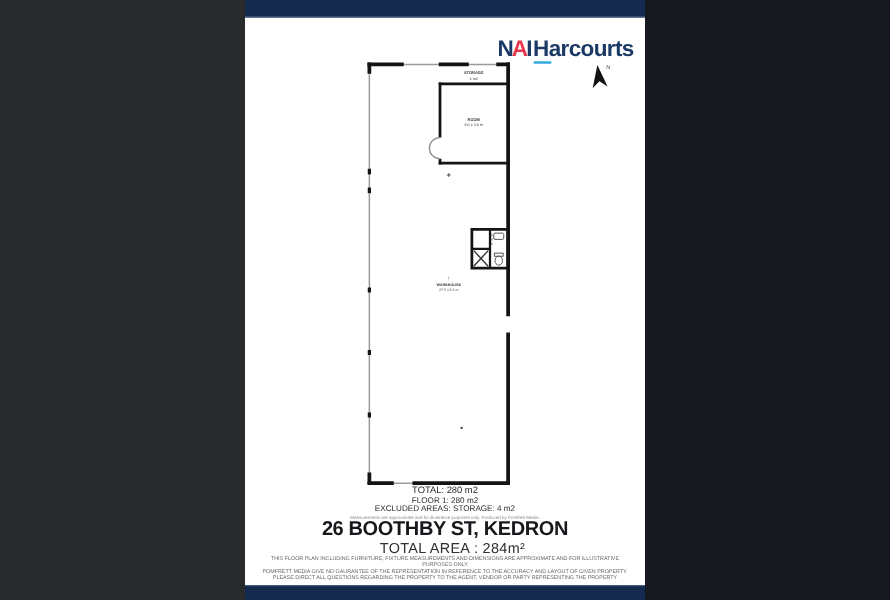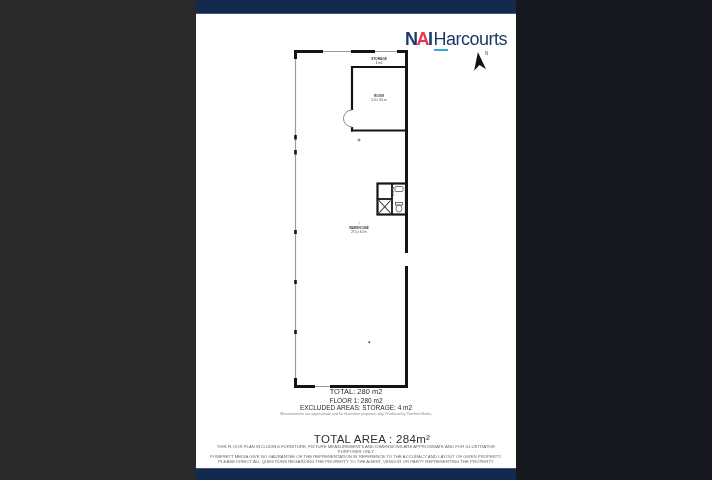--- a/index.html
+++ b/index.html
@@ -9,40 +9,40 @@
   .band-right{position:absolute;left:516px;top:0;width:196px;height:480px;background:#15181e;}
   .sheet{position:absolute;left:196px;top:0;width:320px;height:480px;background:#ffffff;}
   .navy-top{position:absolute;left:0;top:0;width:320px;height:13px;background:#132a4e;border-bottom:1px solid #44587a;}
   .navy-bottom{position:absolute;left:0;top:468px;width:320px;height:12px;background:#132a4e;border-top:1px solid #44587a;}
 
   
   .logo{position:absolute;top:26px;right:9px;height:22px;display:flex;align-items:flex-end;}
   .logo .nai{font-weight:900;font-size:18px;letter-spacing:-1.5px;line-height:18px;}
   .logo .n,.logo .i{color:#1c3a66;}
   .logo .a{color:#e8374a;}
-  .logo .harcourts{font-weight:400;font-size:18px;line-height:18px;color:#1c3a66;margin-left:2px;letter-spacing:-0.5px;position:relative;}
+  .logo .harcourts{font-weight:700;font-size:18px;line-height:18px;color:#1c3a66;margin-left:2px;letter-spacing:-0.5px;position:relative;}
   .logo .underline{position:absolute;left:1px;bottom:-3px;width:14px;height:2.5px;background:#35aadf;}
 
   
   .compass{position:absolute;left:272px;top:48px;width:24px;height:26px;}
 
   
   .plan{position:absolute;left:95px;top:45px;width:130px;height:350px;}
   .plan text{font-family:"Liberation Sans",sans-serif;fill:#3a3a3a;}
 
   
   .summary{position:absolute;left:0;top:388px;width:320px;text-align:center;color:#2a2a2a;}
   .summary .l1{font-size:7.5px;font-weight:400;line-height:8.5px;}
   .summary .l2,.summary .l3{font-size:6.5px;line-height:7.5px;}
   .summary .fine{font-size:3.6px;line-height:5px;color:#8a8a8a;}
 
   
   .addr-title{position:absolute;left:0;top:415px;width:320px;text-align:center;
       font-size:16px;font-weight:700;letter-spacing:-0.3px;color:#17181c;}
-  .addr-area{position:absolute;left:16px;top:433px;width:320px;text-align:center;
+  .addr-area{position:absolute;left:6px;top:433px;width:320px;text-align:center;
       font-size:11.5px;font-weight:500;letter-spacing:0.3px;color:#2e2f33;}
   .disclaimer{position:absolute;left:12px;top:444px;width:296px;text-align:center;
       font-size:4.3px;line-height:5px;color:#66676b;font-weight:500;}
 </style>
 </head>
 <body>
 
 <div class="band-left"></div>
 <div class="band-right"></div>
 
@@ -147,20 +147,21 @@
     <rect x="77.5" y="296.5" width="1.6" height="1.6" fill="#333"></rect>
   </svg>
 
   <div class="summary">
     <div class="l1">TOTAL: 280 m2</div>
     <div class="l2">FLOOR 1: 280 m2</div>
     <div class="l3">EXCLUDED AREAS: STORAGE: 4 m2</div>
     <div class="fine">Measurements are approximate and for illustrative purposes only. Produced by Pomfrett Media.</div>
   </div>
 
+  <div class="addr-title">26 BOOTHBY ST, KEDRON</div>
   <div class="addr-area">TOTAL AREA :  284m²</div>
 
   <div class="disclaimer">
     <div>THIS FLOOR PLAN INCLUDING FURNITURE, FIXTURE MEASUREMENTS AND DIMENSIONS ARE APPROXIMATE AND FOR ILLUSTRATIVE PURPOSES ONLY</div>
     <div>POMFRETT MEDIA GIVE NO GAURANTEE OF THE REPRESENTATION IN REFERENCE TO THE ACCURACY AND LAYOUT OF GIVEN PROPERTY.</div>
     <div>PLEASE DIRECT ALL QUESTIONS REGARDING THE PROPERTY TO THE AGENT, VENDOR OR PARTY REPRESENTING THE PROPERTY</div>
   </div>
 </div>
 
 </body></html>

